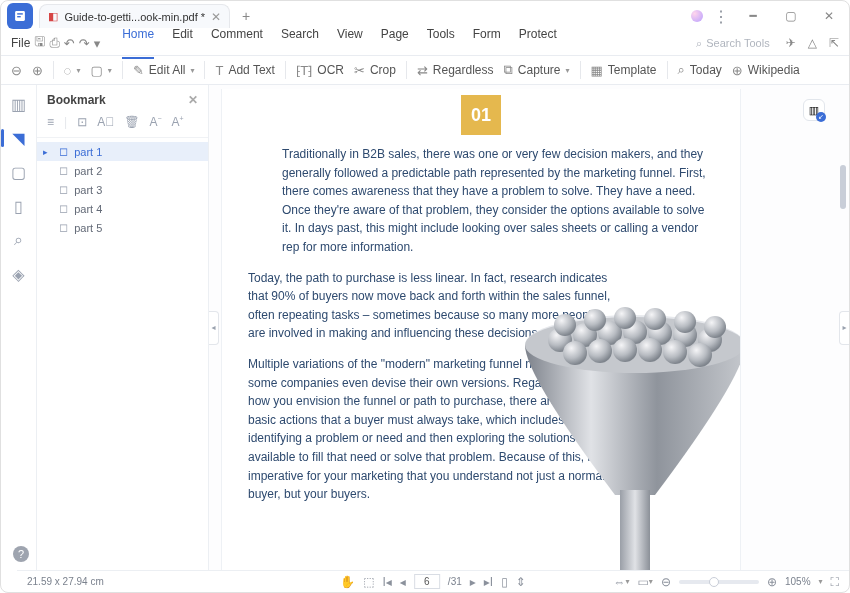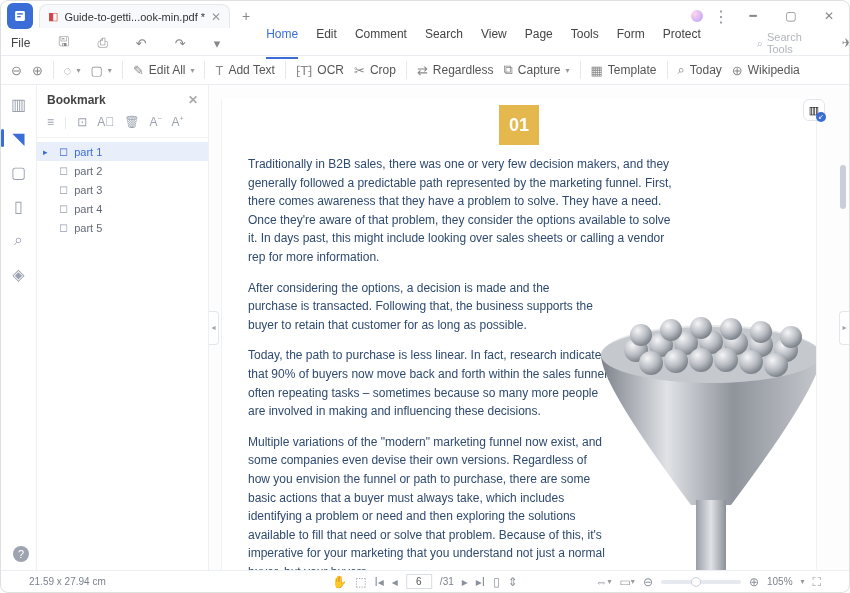--- a/index.html
+++ b/index.html
@@ -11,21 +11,21 @@
 .app-icon svg { width: 14px; height: 14px; }
 .tab { display: flex; align-items: center; height: 24px; background: #f7f9fc; border: 1px solid #e6e8ec; border-radius: 8px 8px 0 0; padding: 0 8px; font-size: 11px; color: #333; gap: 6px; border-bottom: none; }
 .tab .pdf-ico { color: #d64545; font-size: 11px; }
 .tab .close { color: #999; font-size: 12px; cursor: pointer; }
 .newtab { width: 16px; height: 16px; display:flex; align-items:center; justify-content:center; color:#888; margin-left:8px; cursor:pointer; font-size: 14px;}
 .titlebar-right { margin-left: auto; display: flex; align-items: center; gap: 10px; color: #8a8f99; }
 .titlebar-right .circ { width: 12px; height: 12px; border-radius: 50%; background: radial-gradient(circle at 30% 30%, #ffd5ec, #b9a0ff); }
 .wbtn { width: 28px; height: 22px; display:flex; align-items:center; justify-content:center; font-size: 12px; color:#888; }
 
 
-.menubar { display: flex; align-items: center; height: 24px; padding: 0 10px; gap: 28px; font-size: 12px; color: #444; }
+.menubar { display: flex; align-items: center; height: 24px; padding: 0 10px; gap: 4px; font-size: 12px; color: #444; }
 .menubar .file { color: #444; }
 .qbtn { color: #888; font-size: 13px; }
 .tabs { display: flex; gap: 18px; margin-left: 18px; }
 .tabs .tabm { color:#444; padding-bottom: 16px; }
 .tabs .tabm.active { color: #3b6dd6; border-bottom: 2px solid #3b6dd6; }
 .spacer { flex: 1; }
 .search-tools { color:#b0b5be; font-size: 11px; display:flex; align-items:center; gap:4px; }
 .mbicons { display: flex; gap: 12px; color:#888; margin-left: 12px; }
 
 
@@ -47,37 +47,37 @@
 .bm-head .x { color:#aaa; font-size:12px; cursor:pointer; }
 .bm-tools { display:flex; align-items:center; gap:10px; padding: 2px 10px 8px; color:#9aa2b0; font-size:12px; border-bottom: 1px solid #f0f2f5; }
 .bm-list { padding-top:4px; }
 .bm-item { display:flex; align-items:center; gap:6px; padding: 3px 10px 3px 22px; font-size: 11px; color:#636a77; cursor:pointer; position: relative; }
 .bm-item .arrow { position:absolute; left:6px; color:#9aa2b0; font-size:9px; }
 .bm-item .bico { color:#9aa2b0; font-size:11px; }
 .bm-item.sel { background:#e8effa; color:#3b6dd6; }
 .bm-item.sel .bico, .bm-item.sel .arrow { color:#3b6dd6; }
 
 .doc-area { flex:1; background:#fdfdfe; position:relative; overflow:hidden; }
-.page { position:absolute; left:12px; top:14px; width: 596px; height: 100%; background:#fff; border-left:1px solid #eef1f5; border-right:1px solid #eef1f5; padding: 0 26px; overflow:hidden; }
+.page { position:absolute; left:12px; top:4px; width: 520px; height: 100%; background:#fff; border-left:1px solid #eef1f5; border-right:1px solid #eef1f5; padding: 0 26px; overflow:hidden; }
 .chapnum { width:40px; height:40px; background:#e5b84e; color:#fff; font-weight:bold; font-size:18px; display:flex; align-items:center; justify-content:center; margin: 6px auto 10px; }
 .chaptitle { text-align:center; font-size: 11px; letter-spacing: 1.5px; color:#5b6873; font-weight:600; margin-bottom: 40px; }
 .para { font-size: 12px; line-height: 1.55; color:#2e4a6f; margin-bottom: 12px; }
-.para.w1 { max-width: 430px; }
+.para.w1 { max-width: 430px; margin-left: 34px; }
 .para.w2 { max-width: 345px; }
 .para.w3 { max-width: 368px; }
 .para.w4 { max-width: 358px; }
 .funnel-wrap { position:absolute; right:-10px; top:196px; width:230px; height:340px; }
 .collapse-left { position:absolute; left:0; top:50%; transform:translateY(-50%); width:10px; height:34px; background:#fff; border:1px solid #e3e6eb; border-left:none; border-radius: 0 4px 4px 0; display:flex; align-items:center; justify-content:center; font-size:8px; color:#99a1ae; cursor:pointer; }
 .collapse-right { position:absolute; right:0; top:50%; transform:translateY(-50%); width:10px; height:34px; background:#fff; border:1px solid #e3e6eb; border-right:none; border-radius: 4px 0 0 4px; display:flex; align-items:center; justify-content:center; font-size:8px; color:#99a1ae; cursor:pointer; }
 .scroll-thumb { position:absolute; right:3px; top:80px; width:6px; height:44px; background:#c9ced8; border-radius:3px; }
 .panel-badge { position:absolute; right:24px; top:14px; width:22px; height:22px; border:1px solid #e2e6ec; border-radius:6px; display:flex; align-items:center; justify-content:center; font-size:11px; background:#fff; }
 .panel-badge .dot { position:absolute; right:-2px; bottom:-2px; width:10px; height:10px; background:#3b6dd6; border-radius:50%; color:#fff; font-size:7px; display:flex; align-items:center; justify-content:center; }
 
 
-.statusbar { position:absolute; left:0; right:0; bottom:0; height:22px; display:flex; align-items:center; padding: 0 28px; font-size:10px; color:#7b828e; border-top: 1px solid #eceff3; gap: 8px; }
+.statusbar { position:absolute; left:16px; right:0; bottom:0; height:22px; display:flex; align-items:center; padding: 0 10px; font-size:10px; color:#7b828e; border-top: 1px solid #eceff3; gap: 8px; }
 .statusbar .center { position:absolute; left:50%; transform:translateX(-50%); display:flex; align-items:center; gap:8px; }
 .statusbar .right { margin-left:auto; display:flex; align-items:center; gap:8px; }
 .pginput { width:26px; height:15px; border:1px solid #d9dde4; font-size:10px; text-align:center; color:#555; }
 .slider { position:relative; width:80px; height:4px; background:#e6e9ef; border-radius:2px; }
 .slider .knob { position:absolute; left:30px; top:-3px; width:10px; height:10px; background:#fff; border:1px solid #c9ced8; border-radius:50%; }
 .sbico { color:#8b919c; font-size:12px; display:inline-flex; align-items:center; }
 
 .help-dot { position:absolute; left:12px; bottom:30px; width:16px; height:16px; border-radius:50%; background:#9ea4af; color:#fff; font-size:11px; display:flex; align-items:center; justify-content:center; }
 </style>
 </head>
@@ -245,21 +245,20 @@
           <span>part 5</span>
         </div>
     </div>
   </div>
 
   <div class="doc-area">
     <div class="collapse-left">◂</div>
     <div class="page">
       <div class="chapnum">01</div>
       <div class="para w1">Traditionally in B2B sales, there was one or very few decision makers, and they generally followed a predictable path represented by the marketing funnel. First, there comes awareness that they have a problem to solve. They have a need. Once they're aware of that problem, they consider the options available to solve it. In days past, this might include looking over sales sheets or calling a vendor rep for more information.</div>
-      <div class="para w2">After considering the options, a decision is made and the purchase is transacted. Following that, the business supports the buyer to retain that customer for as long as possible.</div>
       <div class="para w3">Today, the path to purchase is less linear. In fact, research indicates that 90% of buyers now move back and forth within the sales funnel, often repeating tasks – sometimes because so many more people are involved in making and influencing these decisions.</div>
       <div class="para w4">Multiple variations of the "modern" marketing funnel now exist, and some companies even devise their own versions. Regardless of how you envision the funnel or path to purchase, there are some basic actions that a buyer must always take, which includes identifying a problem or need and then exploring the solutions available to fill that need or solve that problem. Because of this, it's imperative for your marketing that you understand not just a normal buyer, but your buyers.</div>
       <div class="funnel-wrap">
         <svg viewBox="0 0 230 340" width="230" height="340">
           <defs>
             <radialGradient id="ball" cx="35%" cy="30%" r="70%">
                 <stop offset="0%" stop-color="#f5f5f7"></stop>
                 <stop offset="60%" stop-color="#b8bcc2"></stop>
                 <stop offset="100%" stop-color="#7f858d"></stop>
               </radialGradient>

